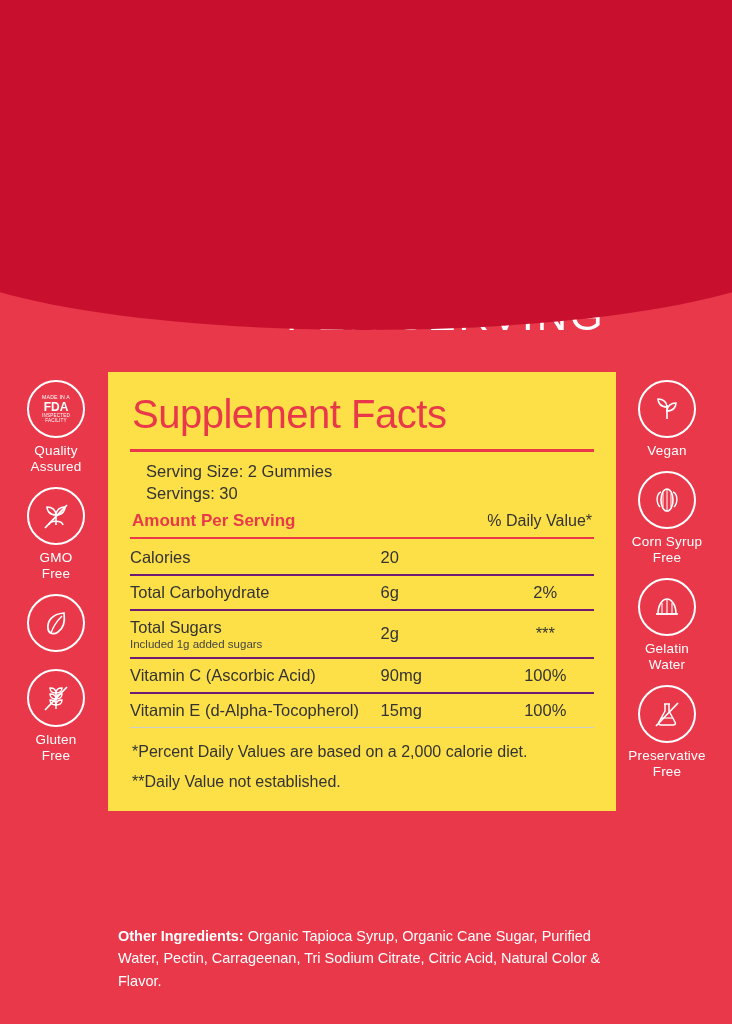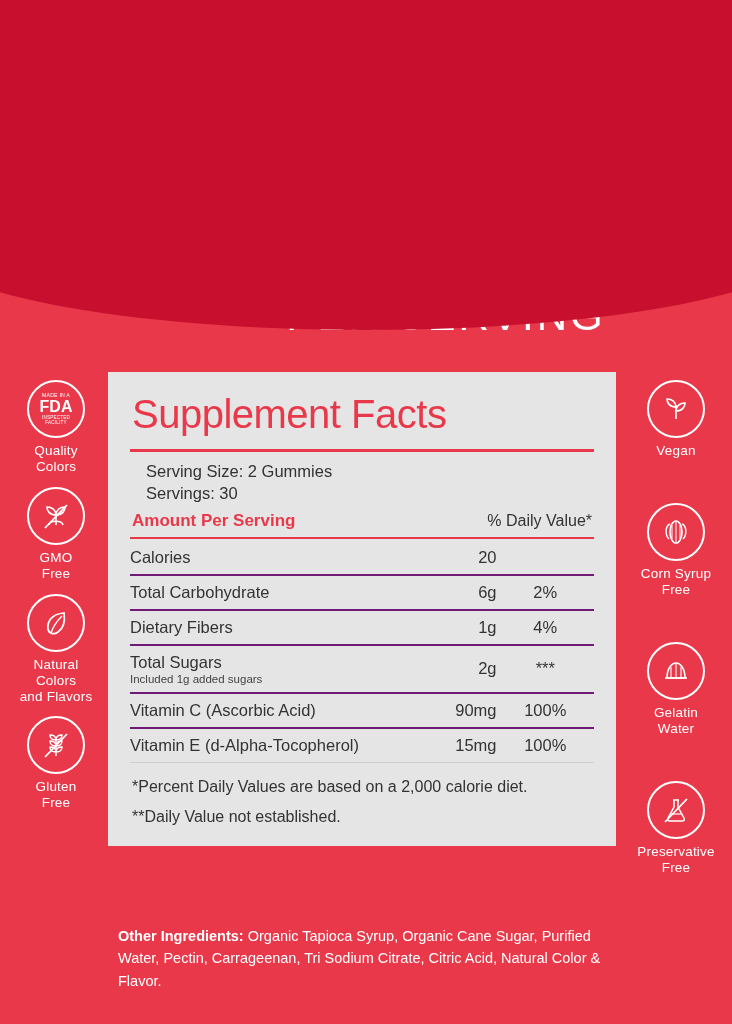--- a/index.html
+++ b/index.html
@@ -61,21 +61,21 @@
   .icon-col {
     position: absolute;
     top: 380px;
     width: 112px;
     z-index: 3;
     display: flex;
     flex-direction: column;
     align-items: center;
   }
   .icon-col.left  { left: 0px; }
-  .icon-col.right { right: 0px; gap: 32px; }
+  .icon-col.right { right: 9px; }
   .badge {
     width: 112px;
     margin-bottom: 12px;
     text-align: center;
     color: #ffffff;
   }
   .badge .ring {
     width: 58px; height: 58px;
     border: 2px solid #ffffff;
     border-radius: 50%;
@@ -90,30 +90,30 @@
     font-size: 13.5px;
     line-height: 1.18;
     letter-spacing: 0.2px;
   }
   .fda-text {
     color: #fff;
     text-align: center;
     line-height: 1;
   }
   .fda-text .t1 { font-size: 5.2px; letter-spacing: .2px; display:block; }
-  .fda-text .t2 { font-size: 16px; font-weight: bold; display:block; margin: 1px 0; }
+  .fda-text .t2 { font-size: 12px; font-weight: bold; display:block; margin: 1px 0; }
   .fda-text .t3 { font-size: 4.6px; letter-spacing: .2px; display:block; }
   .fda-text .t4 { font-size: 4.6px; letter-spacing: .2px; display:block; }
 
   
   .panel {
     position: absolute;
     left: 108px; top: 372px;
     width: 508px;
-    background: #e5e5e5;
+    background: #fde047;
     z-index: 2;
     padding: 18px 22px 10px 22px;
   }
   .panel h2 {
     color: #e8384a;
     font-size: 40px;
     font-weight: normal;
     letter-spacing: -0.5px;
     margin: 2px 0 12px 2px;
   }
@@ -151,21 +151,21 @@
   }
   table.facts td {
     font-size: 16.5px;
     color: #333333;
     padding: 7px 0 7px 0;
     border-bottom: 2px solid #701a75;
     vertical-align: middle;
   }
   table.facts tr:last-child td { border-bottom: none; }
   td.nm  { width: 54%; padding-left: 2px; }
-  td.amt { width: 25%; text-align: right; }
+  td.amt { width: 25%; text-align: left; }
   td.pct { width: 21%; text-align: center; }
   .indent { padding-left: 20px; }
   .note-small {
     display: block;
     font-size: 11.5px;
     color: #444444;
     margin-top: 1px;
   }
   .footnotes {
     font-size: 16px;
@@ -205,21 +205,21 @@
     <div class="badge">
       <div class="ring">
         <div class="fda-text">
           <span class="t1">MADE IN A</span>
           <span class="t2">FDA</span>
           <span class="t3">INSPECTED</span>
           <span class="t4">FACILITY</span>
         </div>
       </div>
       <div class="cap" style="white-space:pre-line">Quality
-Colors</div>
+Assured</div>
     </div>
 
     <div class="badge">
       <div class="ring">
         <svg width="34" height="34" viewBox="0 0 34 34">
           <path d="M17 26 L17 14" stroke="#fff" stroke-width="1.6" fill="none"></path>
           <path d="M17 16 C10 16 8 11 8 8 C13 8 17 11 17 16 Z" fill="none" stroke="#fff" stroke-width="1.6"></path>
           <path d="M17 16 C24 16 26 11 26 8 C21 8 17 11 17 16 Z" fill="none" stroke="#fff" stroke-width="1.6"></path>
           <path d="M10 26 C10 21 23 21 24 26" stroke="#fff" stroke-width="1.6" fill="none"></path>
           <line x1="6" y1="29" x2="28" y2="6" stroke="#fff" stroke-width="1.8"></line>
@@ -229,23 +229,20 @@
 Free</div>
     </div>
 
     <div class="badge">
       <div class="ring">
         <svg width="32" height="32" viewBox="0 0 32 32">
           <path d="M24 6 C12 7 7 14 8 22 C9 27 14 28 18 25 C24 21 25 13 24 6 Z" fill="none" stroke="#fff" stroke-width="1.7"></path>
           <path d="M22 9 C17 14 13 20 11 26" stroke="#fff" stroke-width="1.4" fill="none"></path>
         </svg>
       </div>
-      <div class="cap" style="white-space:pre-line">Natural
-Colors
-and Flavors</div>
     </div>
 
     <div class="badge">
       <div class="ring">
         <svg width="34" height="34" viewBox="0 0 34 34">
           <path d="M17 28 L17 9" stroke="#fff" stroke-width="1.5" fill="none"></path>
           <path d="M17 12 C12 12 11 9 11 7 C15 7 17 9 17 12 Z" fill="none" stroke="#fff" stroke-width="1.4"></path>
           <path d="M17 12 C22 12 23 9 23 7 C19 7 17 9 17 12 Z" fill="none" stroke="#fff" stroke-width="1.4"></path>
           <path d="M17 18 C12 18 11 15 11 13 C15 13 17 15 17 18 Z" fill="none" stroke="#fff" stroke-width="1.4"></path>
           <path d="M17 18 C22 18 23 15 23 13 C19 13 17 15 17 18 Z" fill="none" stroke="#fff" stroke-width="1.4"></path>
@@ -336,25 +333,20 @@
         <td class="nm">Calories</td>
         <td class="amt">20</td>
         <td class="pct"></td>
       </tr>
       <tr>
         <td class="nm">Total Carbohydrate</td>
         <td class="amt">6g</td>
         <td class="pct">2%</td>
       </tr>
       <tr>
-        <td class="nm indent">Dietary Fibers</td>
-        <td class="amt">1g</td>
-        <td class="pct">4%</td>
-      </tr>
-      <tr>
         <td class="nm indent">
           <span>Total Sugars</span>
           <span class="note-small">Included 1g added sugars</span>
         </td>
         <td class="amt">2g</td>
         <td class="pct">***</td>
       </tr>
       <tr>
         <td class="nm">Vitamin C (Ascorbic Acid)</td>
         <td class="amt">90mg</td>

